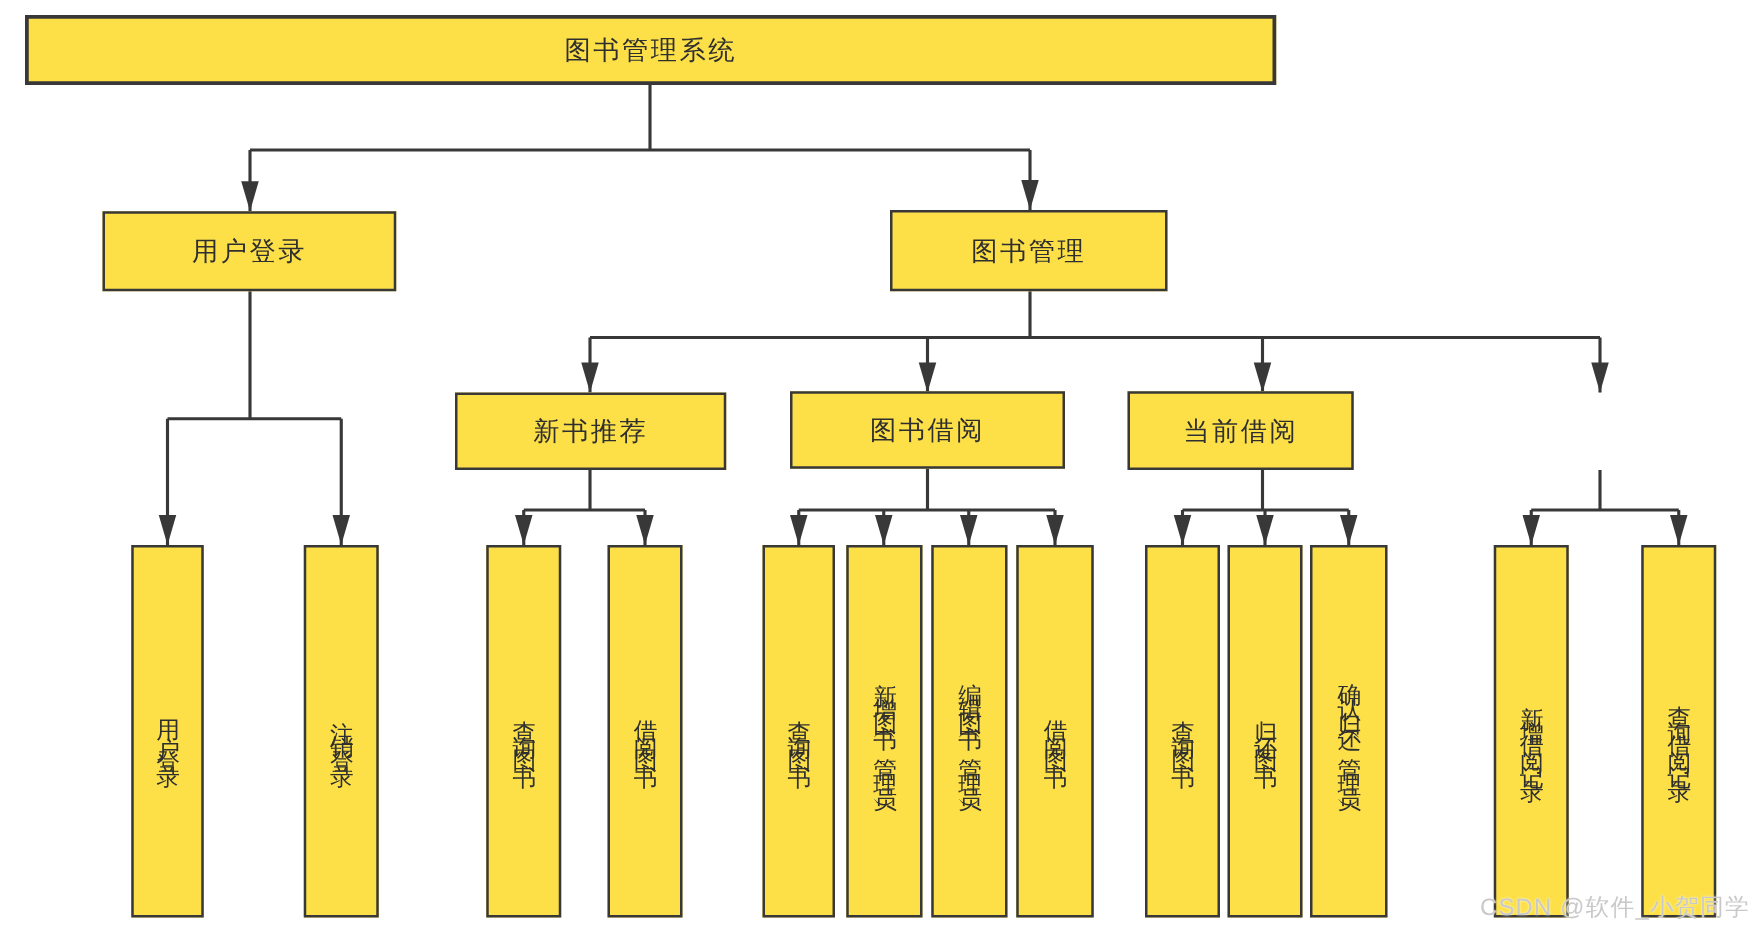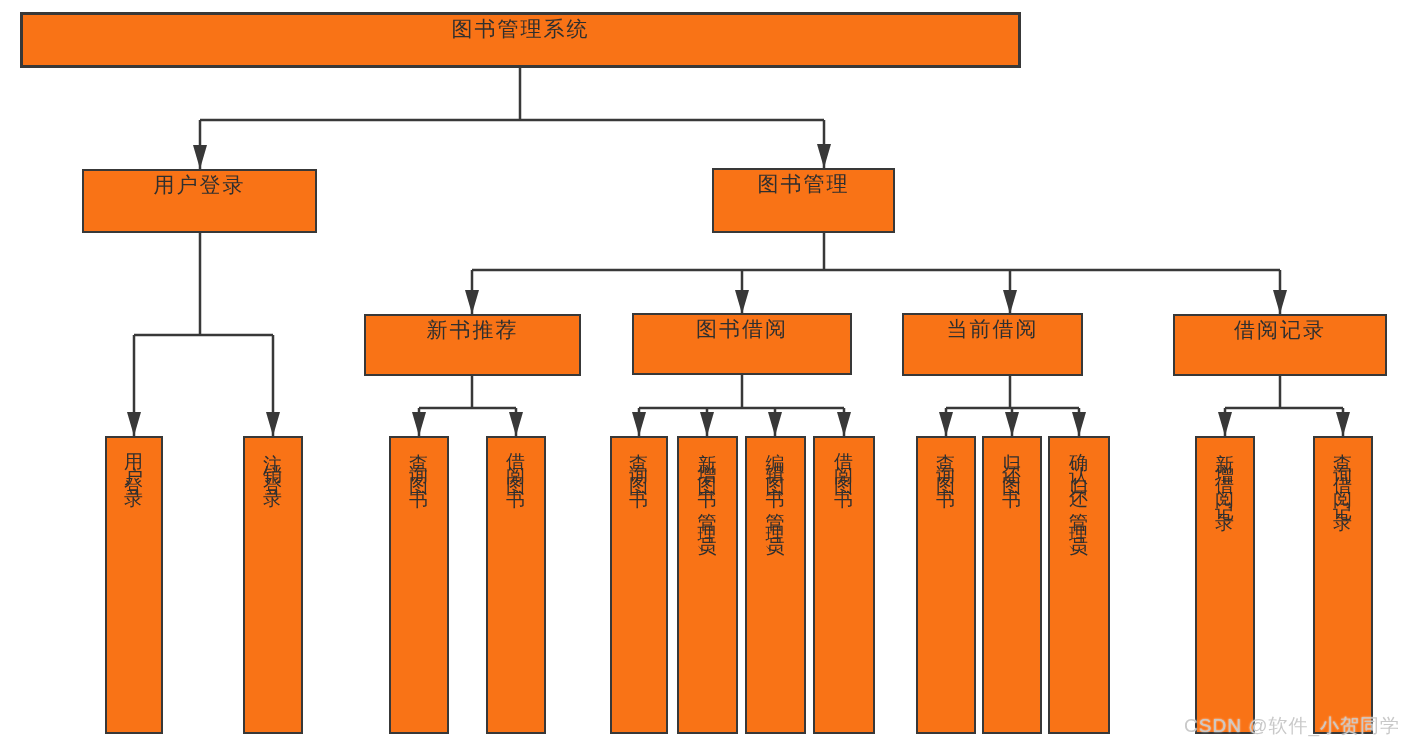--- a/index.html
+++ b/index.html
@@ -24,25 +24,25 @@
   #connector-svg path {
     stroke: var(--line, #383838);
     stroke-width: 2.5;
     fill: none;
   }
   #connector-svg polygon {
     fill: var(--line, #383838);
   }
   .hbox, .vbox {
     position: absolute;
-    background: #f97316;
+    background: #fde047;
     border: 2.5px solid var(--line, #383838);
     box-sizing: border-box;
     display: flex;
-    align-items: flex-start;
+    align-items: center;
     justify-content: center;
     z-index: 2;
     color: var(--text, #2f2f2f);
   }
   .hbox { border-width: 2.5px; }
   .hbox.root { border-width: 3px; }
   .hbox span {
     font-size: 21px;
     letter-spacing: 2px;
     white-space: nowrap;
@@ -104,35 +104,32 @@
       </g>
   </svg>
 
   <div class="hbox root" style="left:20px;top:12px;width:1001px;height:56px">
     <span>图书管理系统</span>
   </div>
 
   <div class="hbox" style="left:82px;top:169px;width:235px;height:64px">
     <span>用户登录</span>
   </div>
-  <div class="hbox" style="left:712px;top:168px;width:183px;height:65px">
+  <div class="hbox" style="left:712px;top:168px;width:222px;height:65px">
     <span>图书管理</span>
   </div>
 
   <div class="hbox" style="left:632px;top:313px;width:220px;height:62px">
     <span>图书借阅</span>
   </div>
   <div class="hbox" style="left:364px;top:314px;width:217px;height:62px">
     <span>新书推荐</span>
   </div>
   <div class="hbox" style="left:902px;top:313px;width:181px;height:63px">
     <span>当前借阅</span>
-  </div>
-  <div class="hbox" style="left:1173px;top:314px;width:214px;height:62px">
-    <span>借阅记录</span>
   </div>
 
   <div class="vbox" style="left:105px;top:436px;width:58px;height:298px">
     <span>用户登录</span>
   </div>
   <div class="vbox" style="left:243px;top:436px;width:60px;height:298px">
     <span>注销登录</span>
   </div>
 
   <div class="vbox" style="left:389px;top:436px;width:60px;height:298px">

